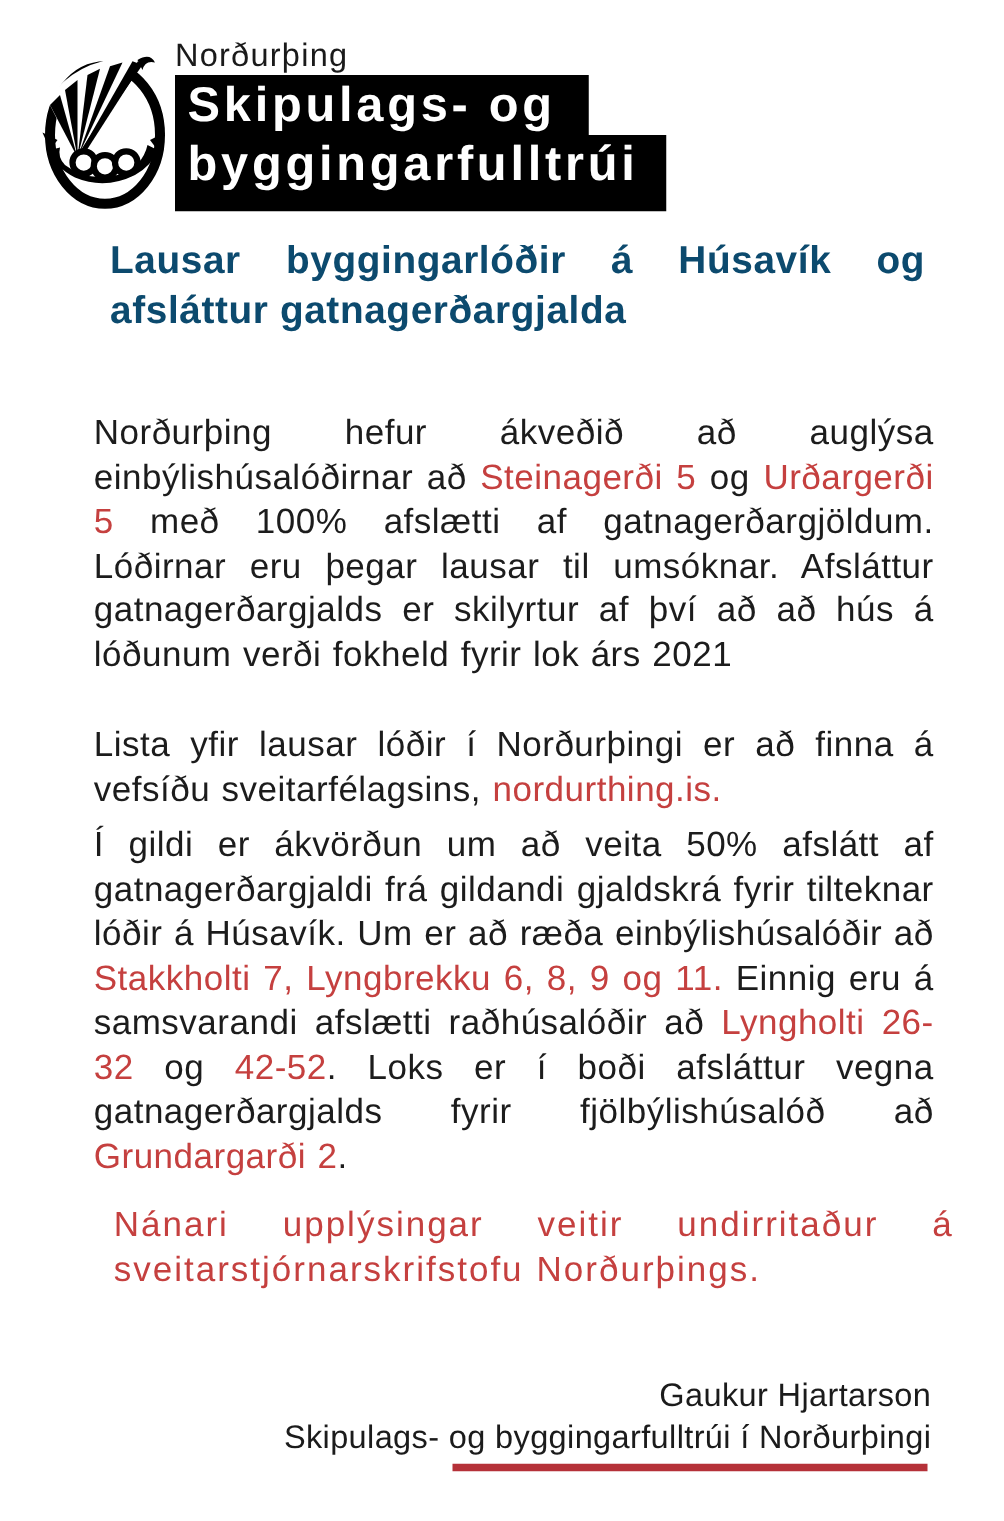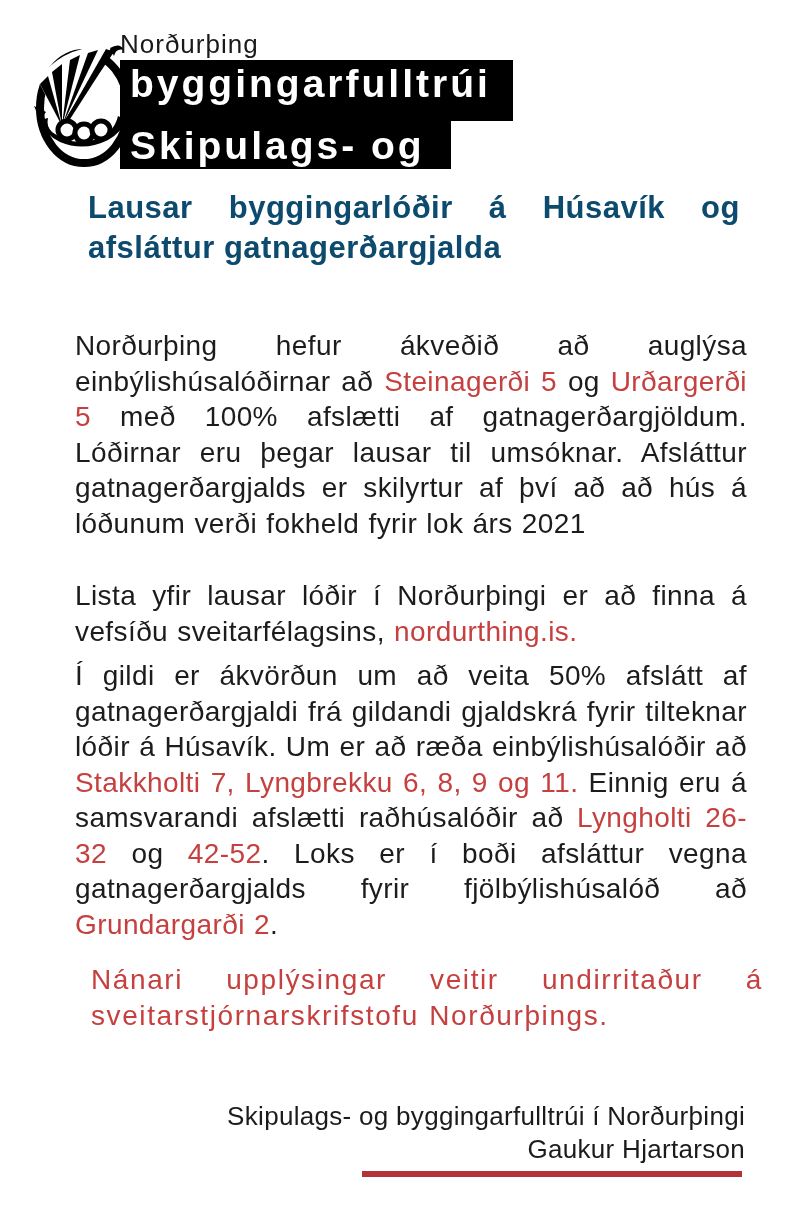--- a/index.html
+++ b/index.html
@@ -1,21 +1,21 @@
 <!DOCTYPE html>
 <html><head>
 <meta charset="utf-8">
 <style>
   html,body{margin:0;padding:0;}
   body{
     width:803px;height:1217px;position:relative;background:#ffffff;
     font-family:"Liberation Sans",sans-serif;color:#1c1c1c;overflow:hidden;
   }
   .logo{position:absolute;left:30px;top:40px;width:106px;height:128px;}
-  .brand{position:absolute;left:120px;top:28px;}
+  .brand{position:absolute;left:140px;top:28px;}
   .brand-name{
     font-size:26px;letter-spacing:1px;color:#1a1a1a;line-height:32px;
   }
   .banner-row{
     display:block;width:fit-content;background:#000000;color:#ffffff;
     font-weight:bold;font-size:39px;letter-spacing:3px;
   }
   .banner-row1{padding:2px 26px 0 10px;line-height:46px;}
   .banner-row2{padding:0 22px 13px 10px;line-height:48px;}
   .headline{
@@ -69,29 +69,29 @@
 
     <circle cx="37" cy="90" r="9" fill="#fff" stroke="#000" stroke-width="5"></circle>
     <circle cx="54" cy="93" r="9" fill="#fff" stroke="#000" stroke-width="5"></circle>
     <circle cx="71" cy="90" r="9" fill="#fff" stroke="#000" stroke-width="5"></circle>
   </svg>
 </div>
 
 <div class="brand">
   <div class="brand-name">Norðurþing</div>
   <div class="banner">
+    <div class="banner-row banner-row1" style="background: rgb(0, 0, 0); color: rgb(255, 255, 255);">Skipulags- og</div>
     <div class="banner-row banner-row2" style="background: rgb(0, 0, 0); color: rgb(255, 255, 255);">byggingarfulltrúi</div>
-    <div class="banner-row banner-row1" style="background: rgb(0, 0, 0); color: rgb(255, 255, 255);">Skipulags- og</div>
   </div>
 </div>
 
 <h1 class="headline" style="margin:0;">Lausar byggingarlóðir á Húsavík og afsláttur gatnagerðargjalda</h1>
 
 <p class="para p1" style="margin:0;"><span>Norðurþing hefur ákveðið að auglýsa einbýlishúsalóðirnar að </span><span class="red">Steinagerði 5</span><span> og </span><span class="red">Urðargerði 5</span><span> með 100% afslætti af gatnagerðargjöldum. Lóðirnar eru þegar lausar til umsóknar. Afsláttur gatnagerðargjalds er skilyrtur af því að að hús á lóðunum verði fokheld fyrir lok árs 2021</span></p>
 <p class="para p2" style="margin:0;"><span>Lista yfir lausar lóðir í Norðurþingi er að finna á vefsíðu sveitarfélagsins, </span><span class="red">nordurthing.is.</span></p>
 <p class="para p3" style="margin:0;"><span>Í gildi er ákvörðun um að veita 50% afslátt af gatnagerðargjaldi frá gildandi gjaldskrá fyrir tilteknar lóðir á Húsavík. Um er að ræða einbýlishúsalóðir að </span><span class="red">Stakkholti 7, Lyngbrekku 6, 8, 9 og 11.</span><span> Einnig eru á samsvarandi afslætti raðhúsalóðir að </span><span class="red">Lyngholti 26-32</span><span> og </span><span class="red">42-52</span><span>. Loks er í boði afsláttur  vegna gatnagerðargjalds fyrir fjölbýlishúsalóð að </span><span class="red">Grundargarði 2</span><span>.</span></p>
 <p class="para p4" style="margin:16px;"><span class="red">Nánari upplýsingar veitir undirritaður á sveitarstjórnarskrifstofu Norðurþings.</span></p>
 
 <div class="signature">
+  <div>Gaukur Hjartarson</div>
   <div>Skipulags- og byggingarfulltrúi í Norðurþingi</div>
-  <div>Gaukur Hjartarson</div>
 </div>
 <div class="sig-rule"></div>
 
 </body></html>

